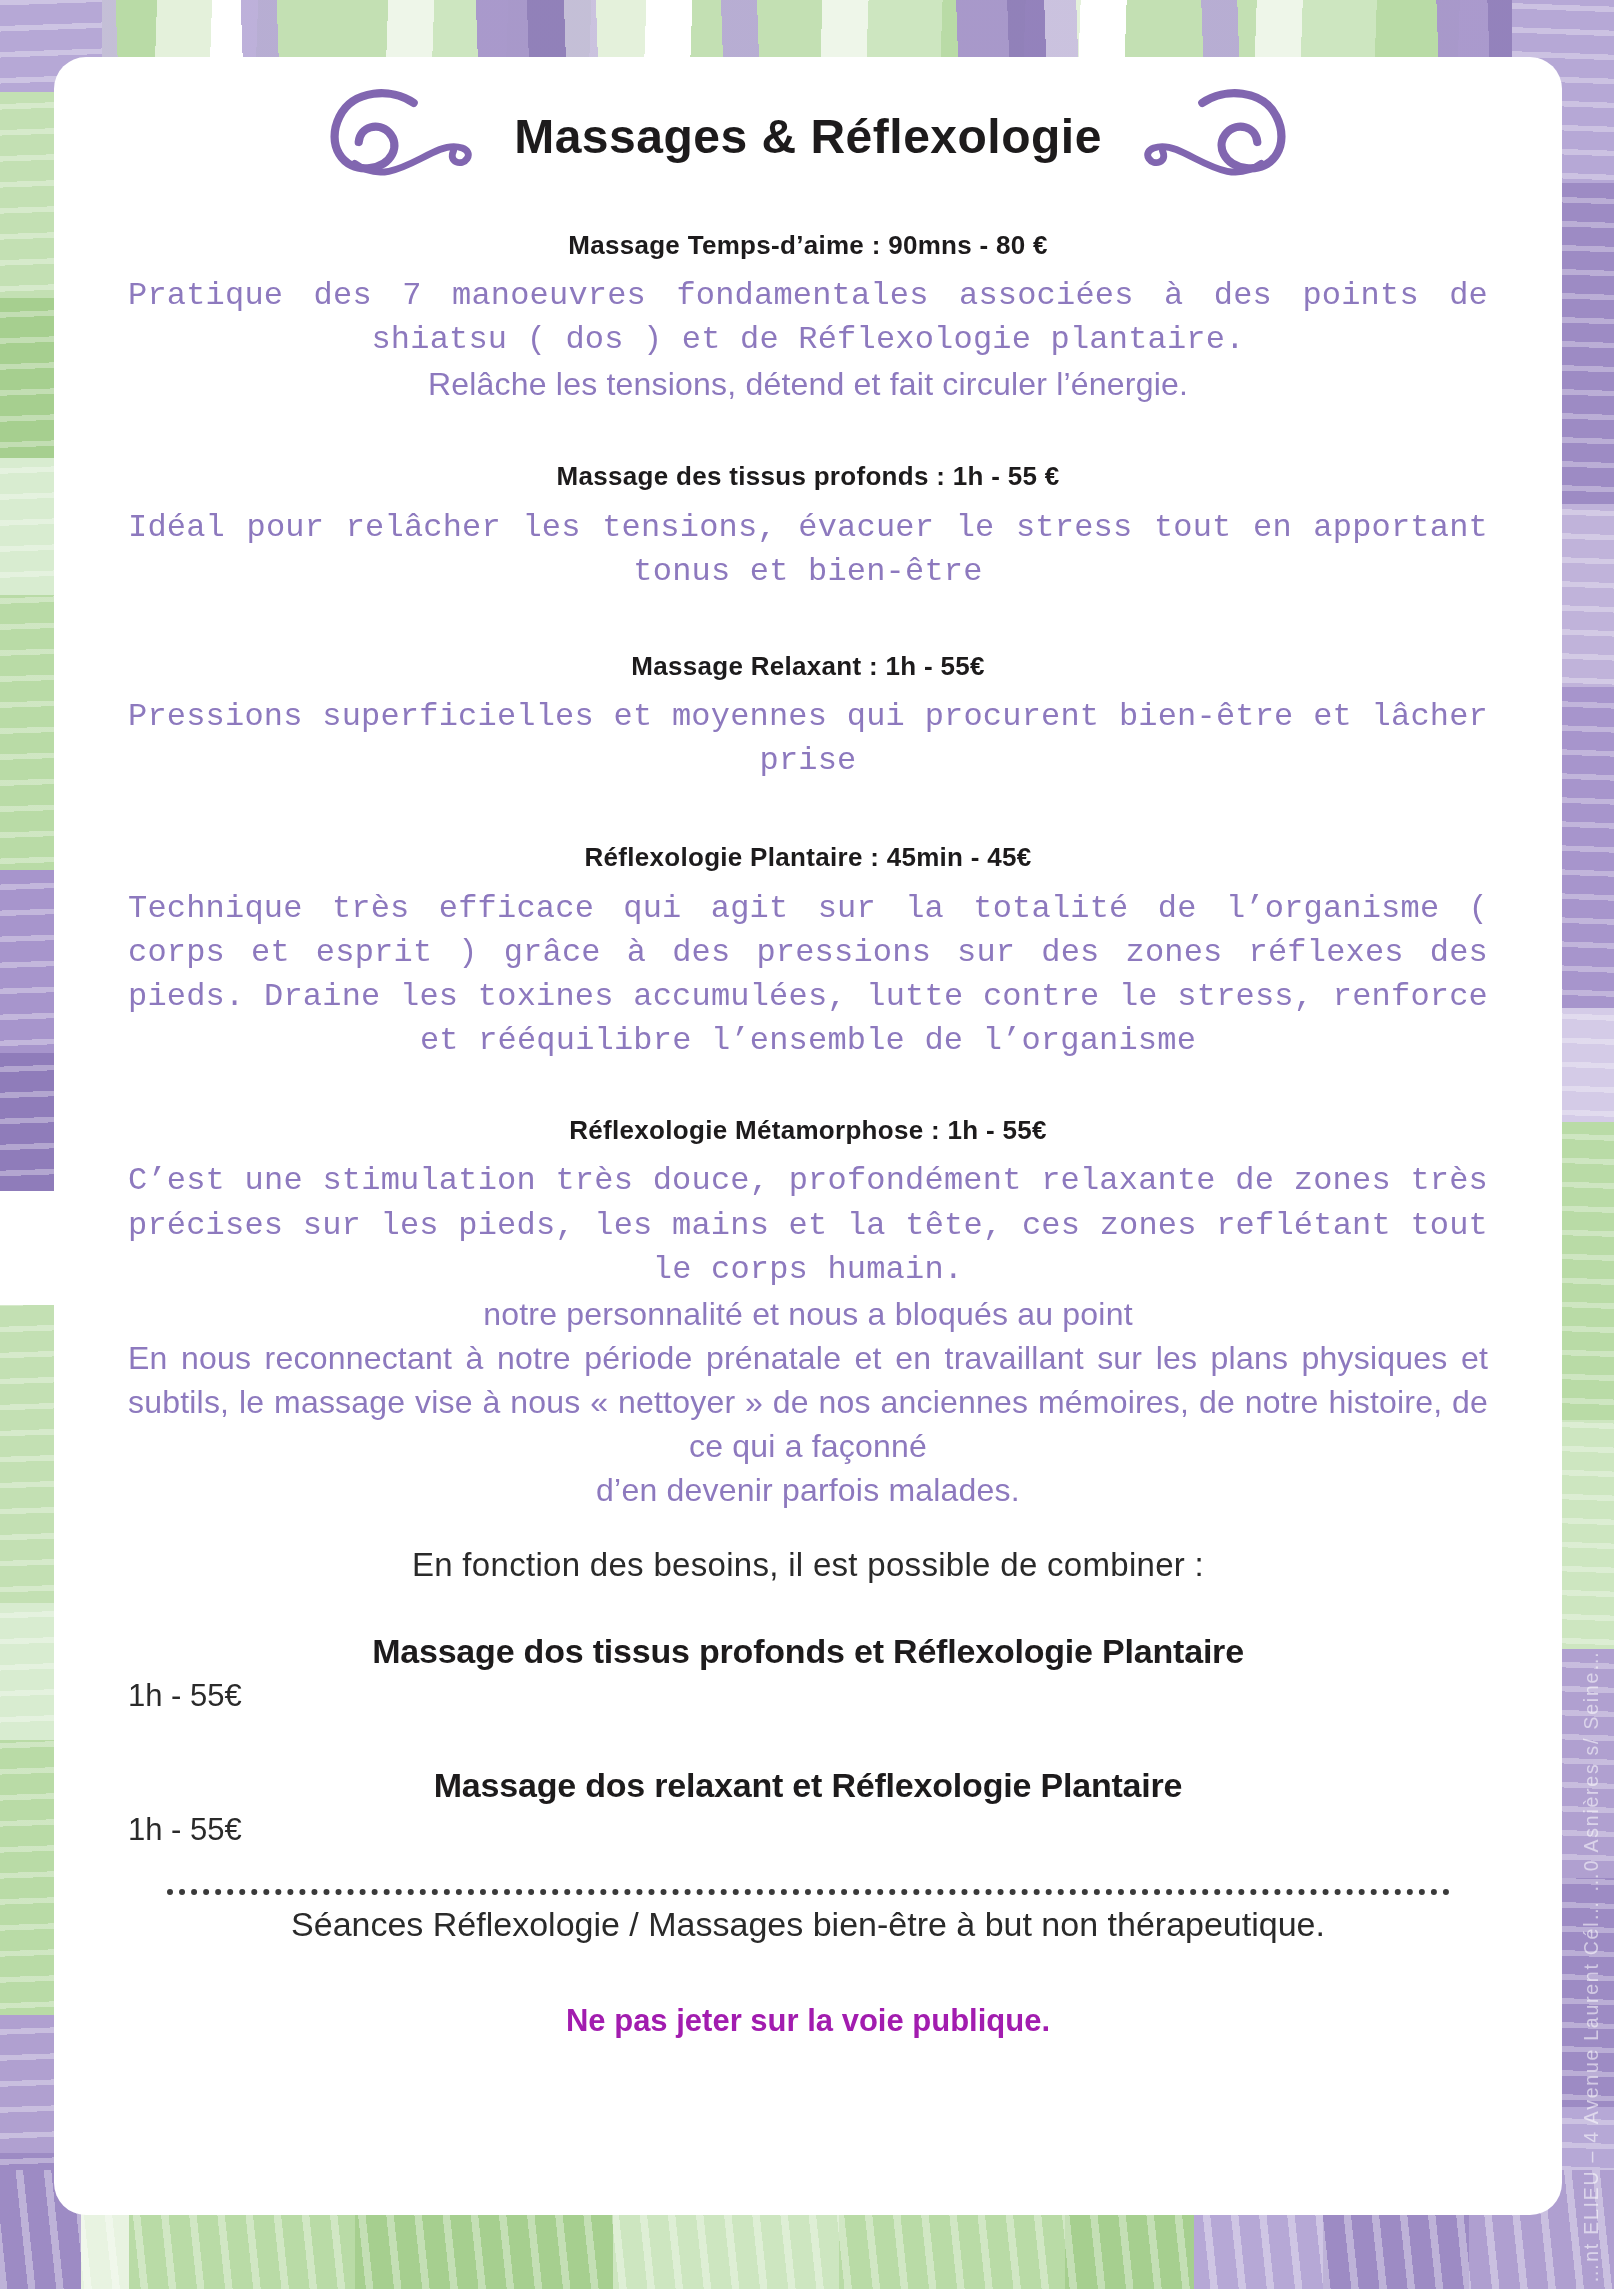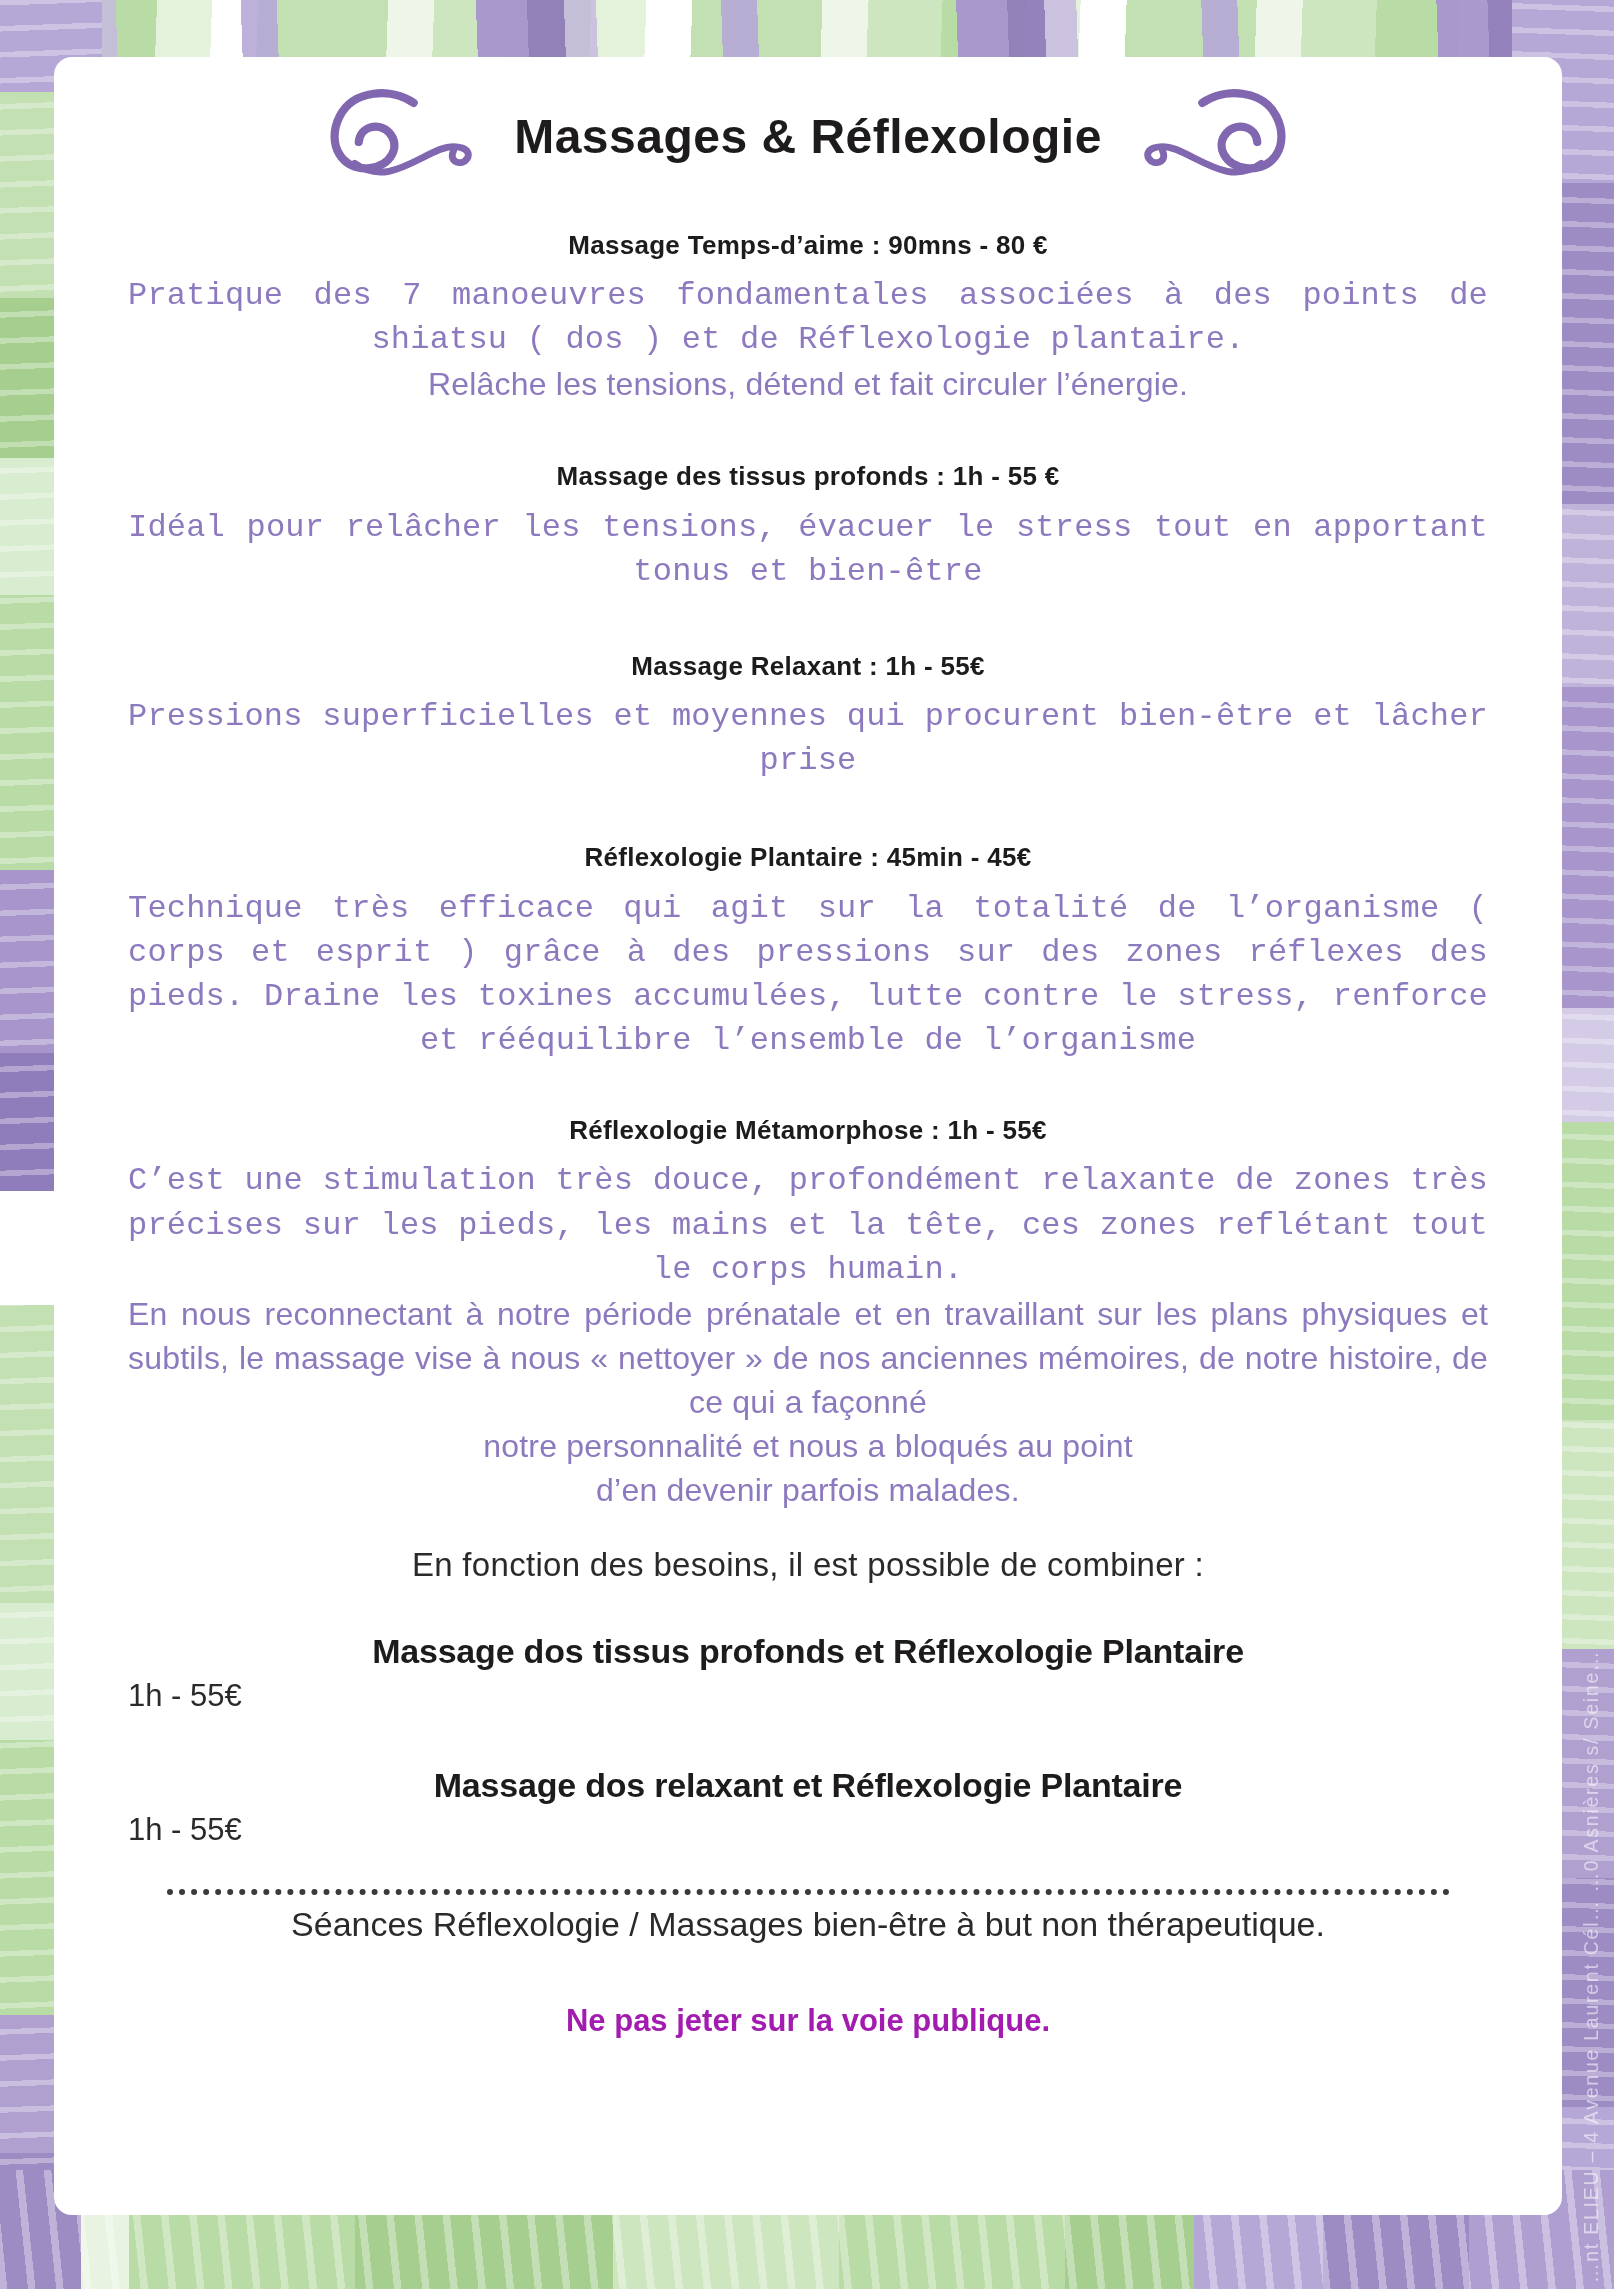--- a/index.html
+++ b/index.html
@@ -52,21 +52,21 @@
   
   .side-credit{
     position:absolute;z-index:3;right:11px;bottom:7.4px;height:932px;
     writing-mode:vertical-rl;transform:rotate(180deg);
     font-size:19.4px;letter-spacing:1.8px;color:rgba(255,255,255,.55);
     white-space:nowrap;overflow:hidden;
   }
   
   .card{
     position:absolute;z-index:1;left:54px;top:57px;width:1508px;height:2158px;
-    background:#ffffff;border-radius:18px;overflow:hidden;
+    background:#ffffff;border-radius:32px;overflow:hidden;
   }
   .card-inner{padding:24px 74px 0 74px;}
   
   .title-row{display:flex;align-items:center;justify-content:center;gap:13px;margin-top:3.7px;}
   .flourish{width:209px;height:103px;flex:0 0 auto;}
   .title{
     font-size:48px;font-weight:700;margin:0;letter-spacing:0.5px;color:#1d1b1c;
     white-space:nowrap;
   }
   
@@ -162,22 +162,22 @@
       </section>
 
       <section class="svc">
         <h2 class="svc-h mt-s4">Réflexologie Plantaire : 45min - 45€</h2>
         <p class="svc-p gap-hp">Technique très efficace qui agit sur la totalité de l’organisme ( corps et esprit ) grâce à des pressions sur des zones réflexes des pieds. Draine les toxines accumulées, lutte contre le stress, renforce et rééquilibre l’ensemble de l’organisme</p>
       </section>
 
       <section class="svc">
         <h2 class="svc-h mt-s5">Réflexologie Métamorphose : 1h - 55€</h2>
         <p class="svc-p gap-hp">C’est une stimulation très douce, profondément relaxante de zones très précises sur les pieds, les mains et la tête, ces zones reflétant tout le corps humain.</p>
+        <p class="svc-p centered">notre personnalité et nous a bloqués au point</p>
         <p class="svc-p">En nous reconnectant à notre période prénatale et en travaillant sur les plans physiques et subtils, le massage vise à nous « nettoyer » de nos anciennes mémoires, de notre histoire, de ce qui a façonné</p>
-        <p class="svc-p centered">notre personnalité et nous a bloqués au point</p>
         <p class="svc-p centered">d’en devenir parfois malades.</p>
       </section>
 
       <p class="intro">En fonction des besoins, il est possible de combiner :</p>
 
       <div>
         <p class="comb-name">Massage dos tissus profonds et Réflexologie Plantaire</p>
         <p class="comb-price">1h - 55€</p>
       </div>
 

